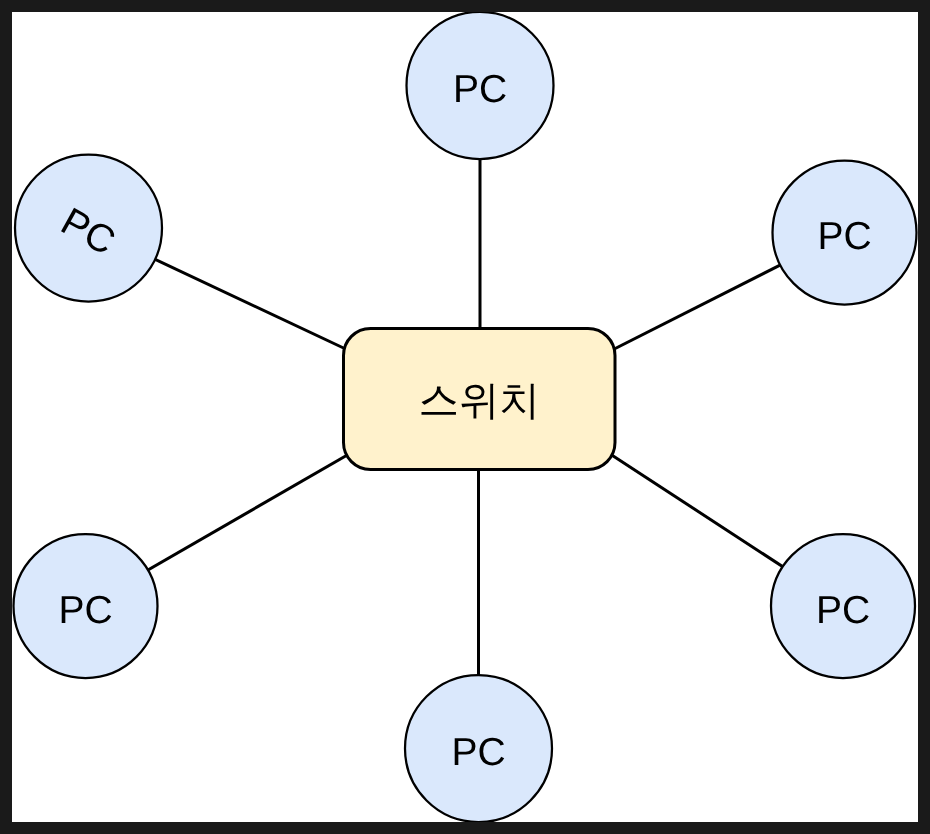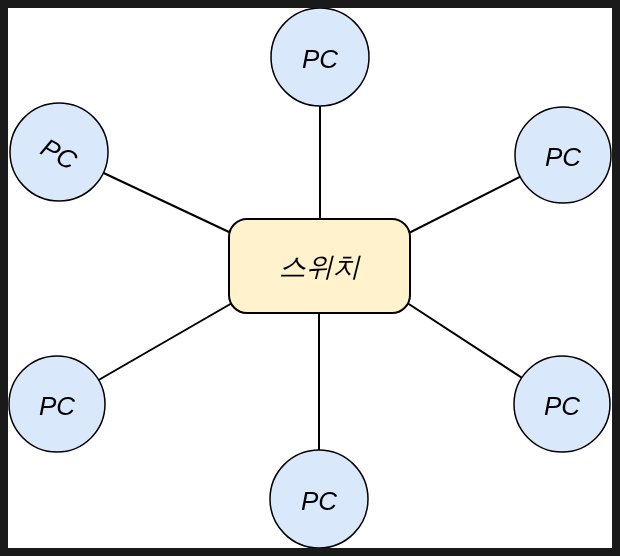--- a/index.html
+++ b/index.html
@@ -7,21 +7,20 @@
     padding: 0;
     width: 620px;
     height: 556px;
     overflow: hidden;
     background: #1a1a1a;
   }
   .stage {
     position: relative;
     width: 556px;
     height: 556px;
-    font-style: italic;
   }
   svg {
     display: block;
   }
   .node-label {
     font-family: "Liberation Sans", "DejaVu Sans", sans-serif;
     font-size: 26px;
     fill: #000000;
     text-anchor: middle;
     dominant-baseline: central;

